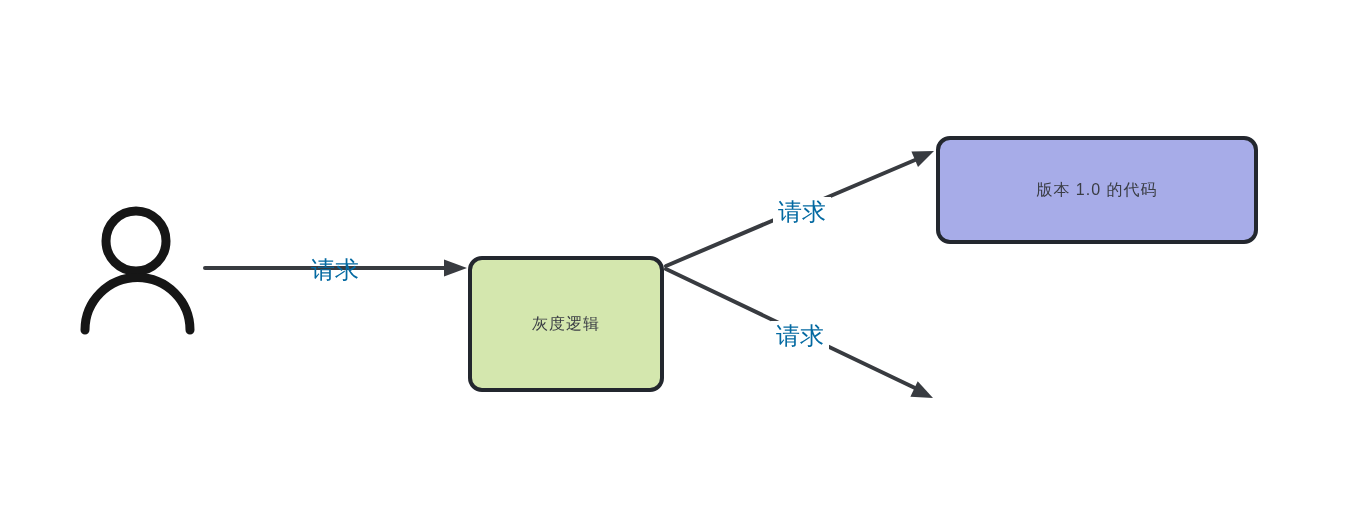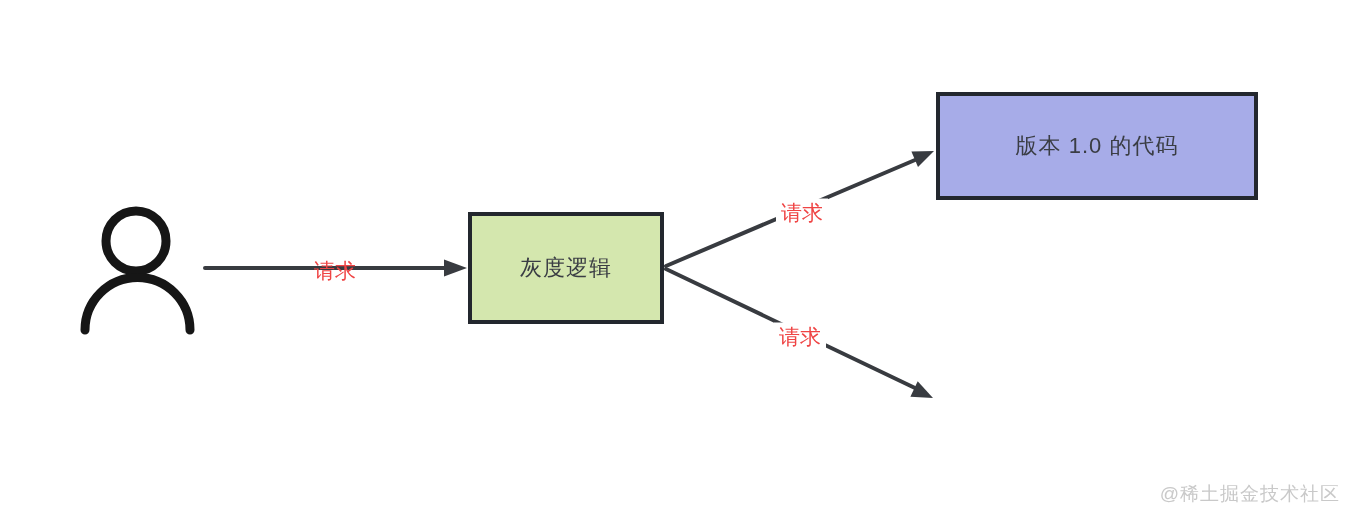--- a/index.html
+++ b/index.html
@@ -19,36 +19,37 @@
     position: absolute;
     left: 0;
     top: 0;
     width: 1350px;
     height: 520px;
   }
   .node {
     position: absolute;
     box-sizing: border-box;
     border: 4px solid #23272e;
-    border-radius: 0;
+    border-radius: 14px;
     display: flex;
     align-items: center;
     justify-content: center;
-    font-size: 22px;
+    font-size: 16px;
     color: #3a3d44;
     letter-spacing: 1px;
+    margin-top: 44px;
   }
-  .node-gray-logic { left: 468px; top: 212px; width: 196px; height: 112px; }
+  .node-gray-logic { left: 468px; top: 212px; width: 196px; height: 136px; }
   .node-v1        { left: 936px; top: 92px;  width: 322px; height: 108px; }
   .node-v2        { left: 933px; top: 345px; width: 327px; height: 110px; }
   .edge-label {
     position: absolute;
     transform: translate(-50%, -50%);
-    font-size: 21px;
-    color: #ef4444;
+    font-size: 24px;
+    color: #0369a1;
     white-space: nowrap;
     line-height: 1;
   }
   .edge-label.on-line { background: transparent; }
   .edge-label.masked  { background: #ffffff; padding: 3px 5px; }
   .label-user-request { left: 335px; top: 270px; }
   .label-v1-request   { left: 802px; top: 212px; }
   .label-v2-request   { left: 800px; top: 336px; }
   .watermark {
     position: absolute;
@@ -98,15 +99,14 @@
     <span>版本 1.0 的代码</span>
   </div>
 
 
   <div class="edge-label on-line label-user-request">请求</div>
 
   <div class="edge-label masked label-v1-request">请求</div>
 
   <div class="edge-label masked label-v2-request">请求</div>
 
-  <div class="watermark" style="color: rgb(201, 201, 201);">@稀土掘金技术社区</div>
 
 </div>
 
 </body></html>

